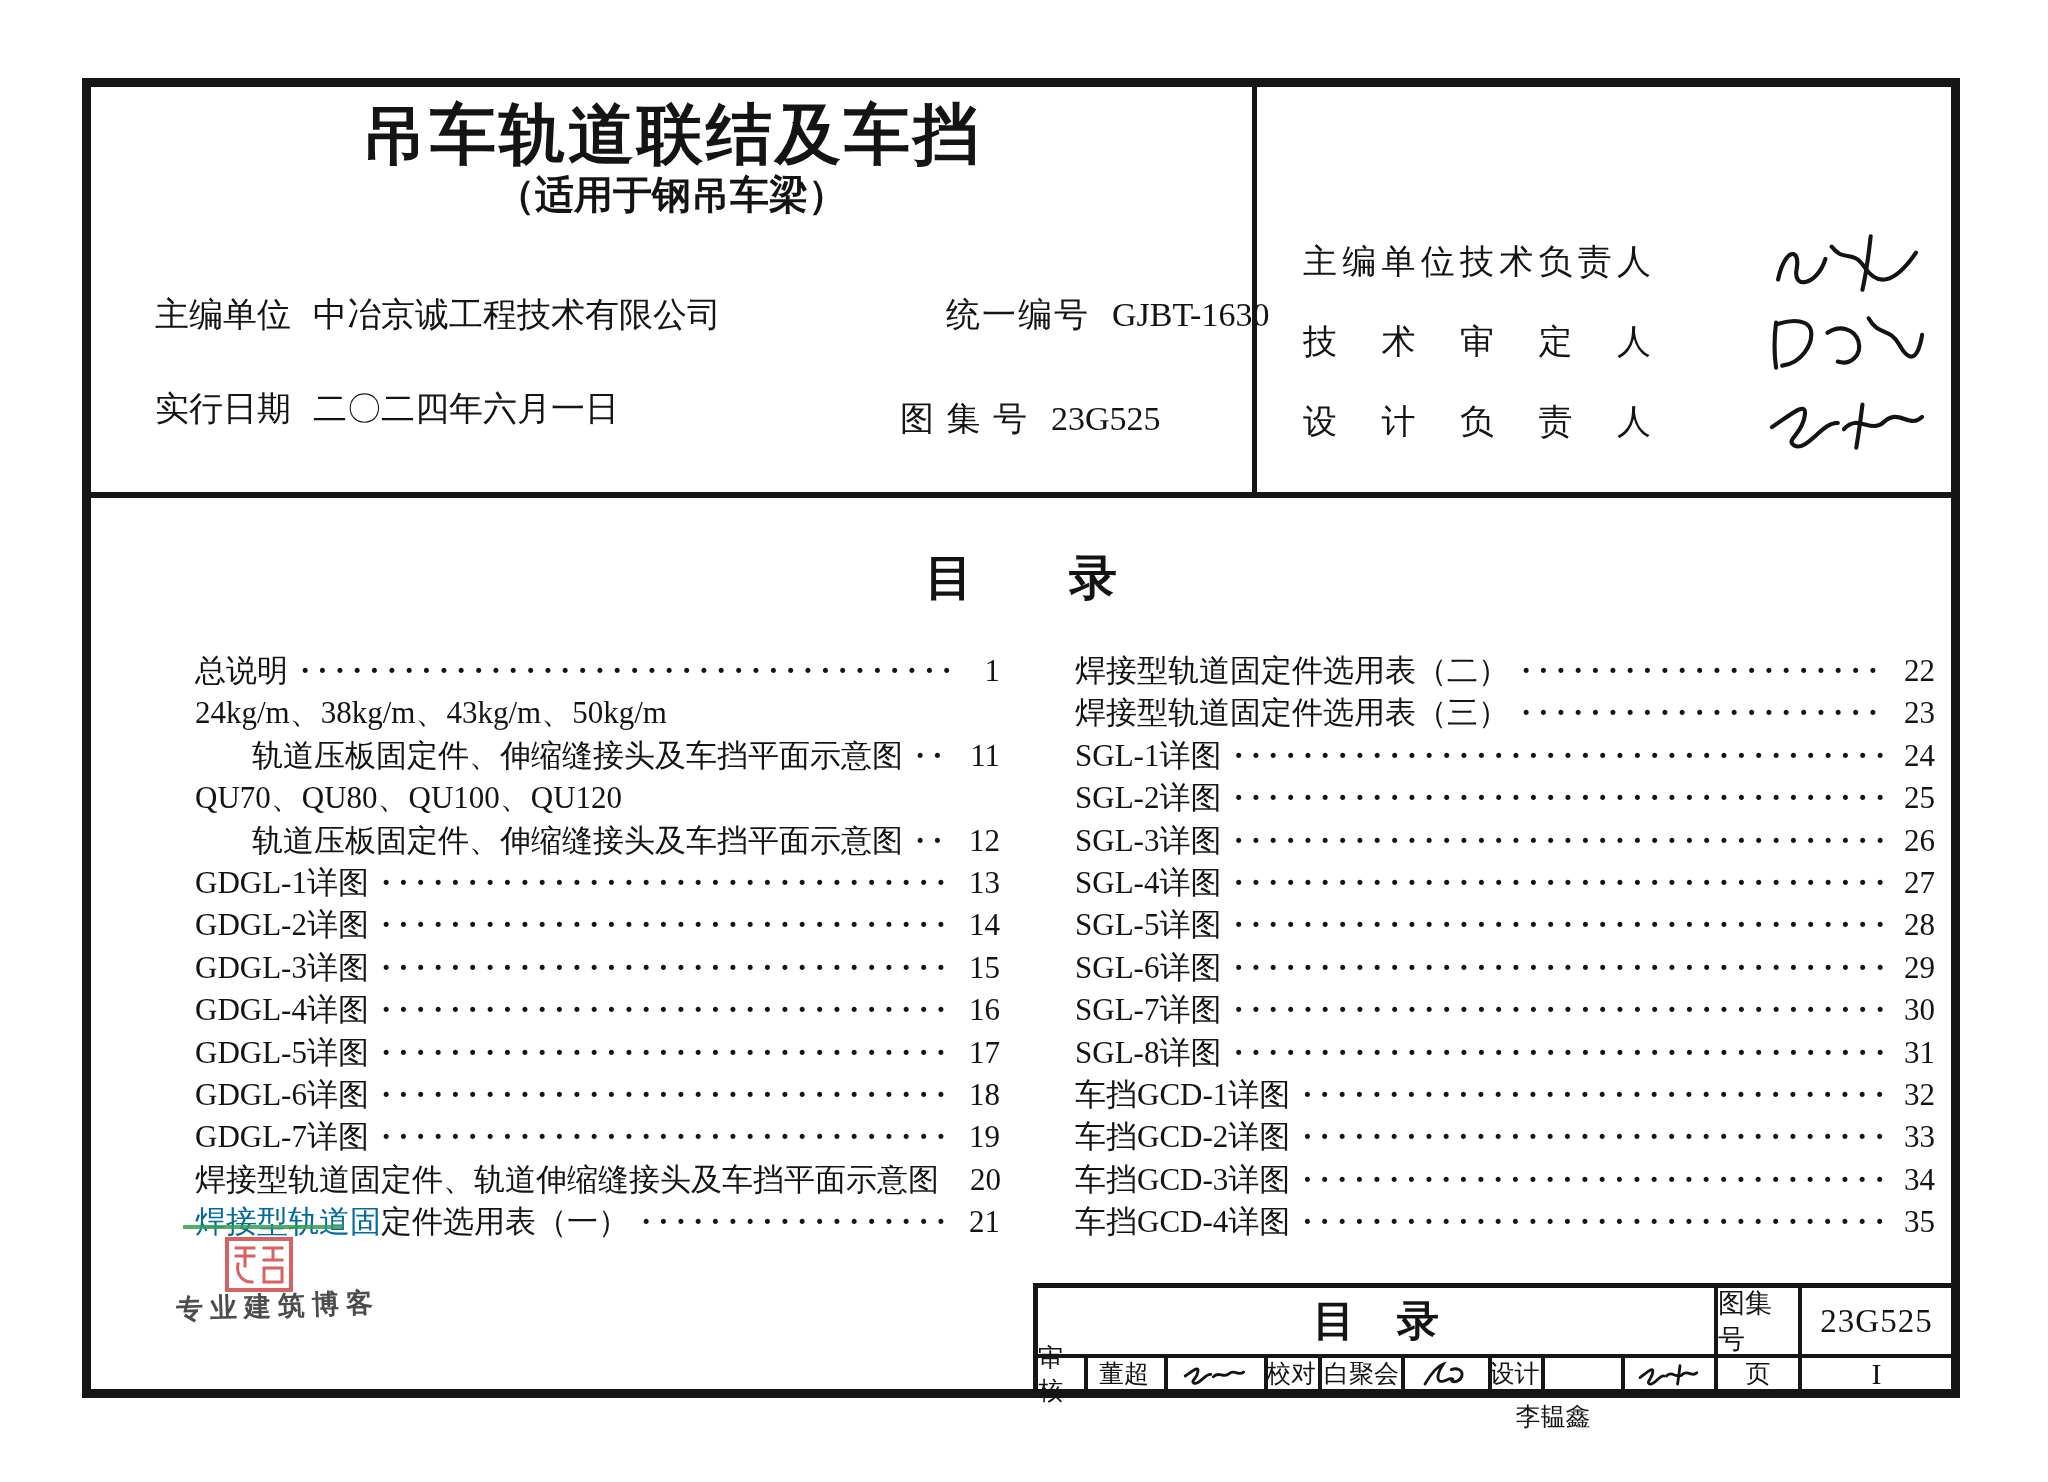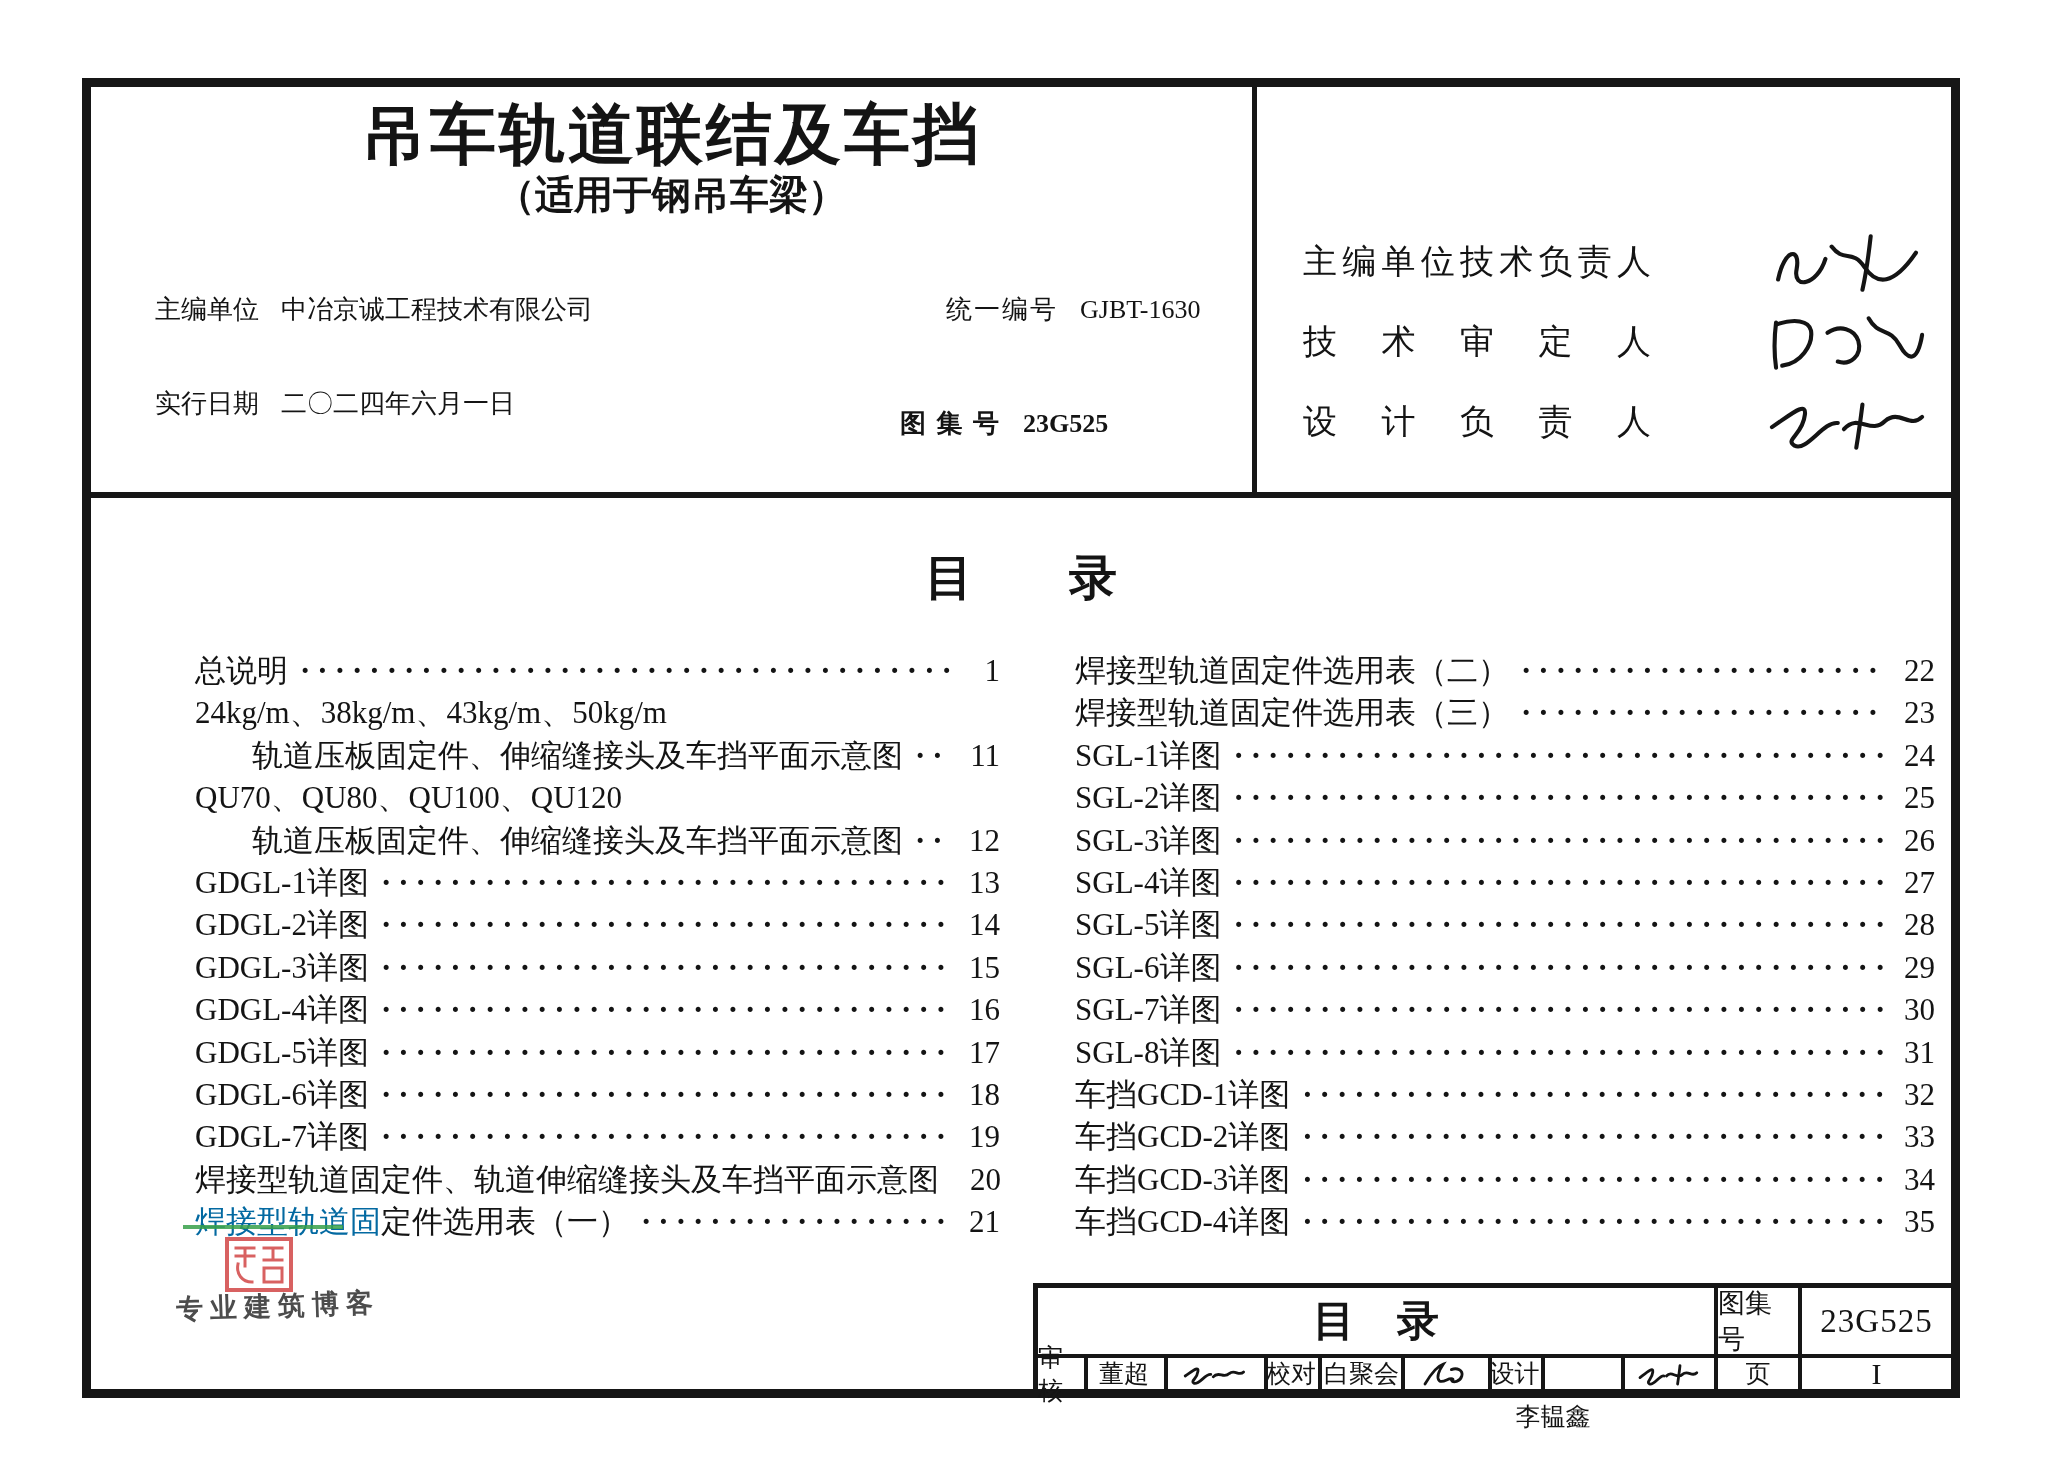--- a/index.html
+++ b/index.html
@@ -11,21 +11,21 @@
   .abs{position:absolute;}
 
   
   .frame{left:82px;top:78px;width:1878px;height:1320px;border:9px solid #161616;box-sizing:border-box;}
   .hdiv{left:91px;top:492px;width:1860px;height:6px;background:#161616;}
   .vdiv{left:1252px;top:87px;width:5px;height:405px;background:#161616;}
 
   
   .doc-title{left:91px;top:90px;width:1161px;text-align:center;font-size:66px;font-weight:bold;letter-spacing:3px;}
   .doc-subtitle{left:91px;top:168px;width:1161px;text-align:center;font-size:39px;font-weight:bold;}
-  .meta-row{font-size:26px;white-space:nowrap;}
+  .meta-row{font-size:34px;white-space:nowrap;}
   .meta-label{margin-right:22px;}
   .meta-pair .meta-label{letter-spacing:2px;}
 
   
   .signer-row{left:1257px;width:694px;height:78px;display:flex;align-items:center;justify-content:space-between;padding:0 20px 0 46px;box-sizing:border-box;}
   .signer-label{display:inline-block;width:348px;font-size:34px;text-align:justify;text-align-last:justify;}
   .sig svg{display:block;}
 
   
   .toc-heading{left:91px;top:546px;width:1860px;text-align:center;font-size:48px;font-weight:bold;}
@@ -70,21 +70,21 @@
 
   <div class="abs meta-row" style="left:155px;top:292px;">
     <span class="meta-label">主编单位</span><span>中冶京诚工程技术有限公司</span>
   </div>
   <div class="abs meta-row meta-pair" style="left:946px;top:292px;">
     <span class="meta-label">统一编号</span><span>GJBT-1630</span>
   </div>
   <div class="abs meta-row" style="left:155px;top:386px;">
     <span class="meta-label">实行日期</span><span>二〇二四年六月一日</span>
   </div>
-  <div class="abs meta-row meta-pair" style="left:900px;top:406px;font-weight:bold;">
+  <div class="abs meta-row meta-pair" style="left:900px;top:396px;">
     <span class="meta-label">图 集 号</span><span>23G525</span>
   </div>
 
   <div class="abs signer-row" style="top:223px;">
     <span class="signer-label">主编单位技术负责人</span>
     <span class="sig">
       <svg width="170" height="72" viewBox="0 0 160 70">
           <g fill="none" stroke="#141414" stroke-width="4" stroke-linecap="round">
         <path d="M14,52 C20,22 36,20 32,42 C28,62 52,58 60,32"></path>
         <path d="M66,20 C78,36 86,22 98,40 S126,58 148,26"></path>

